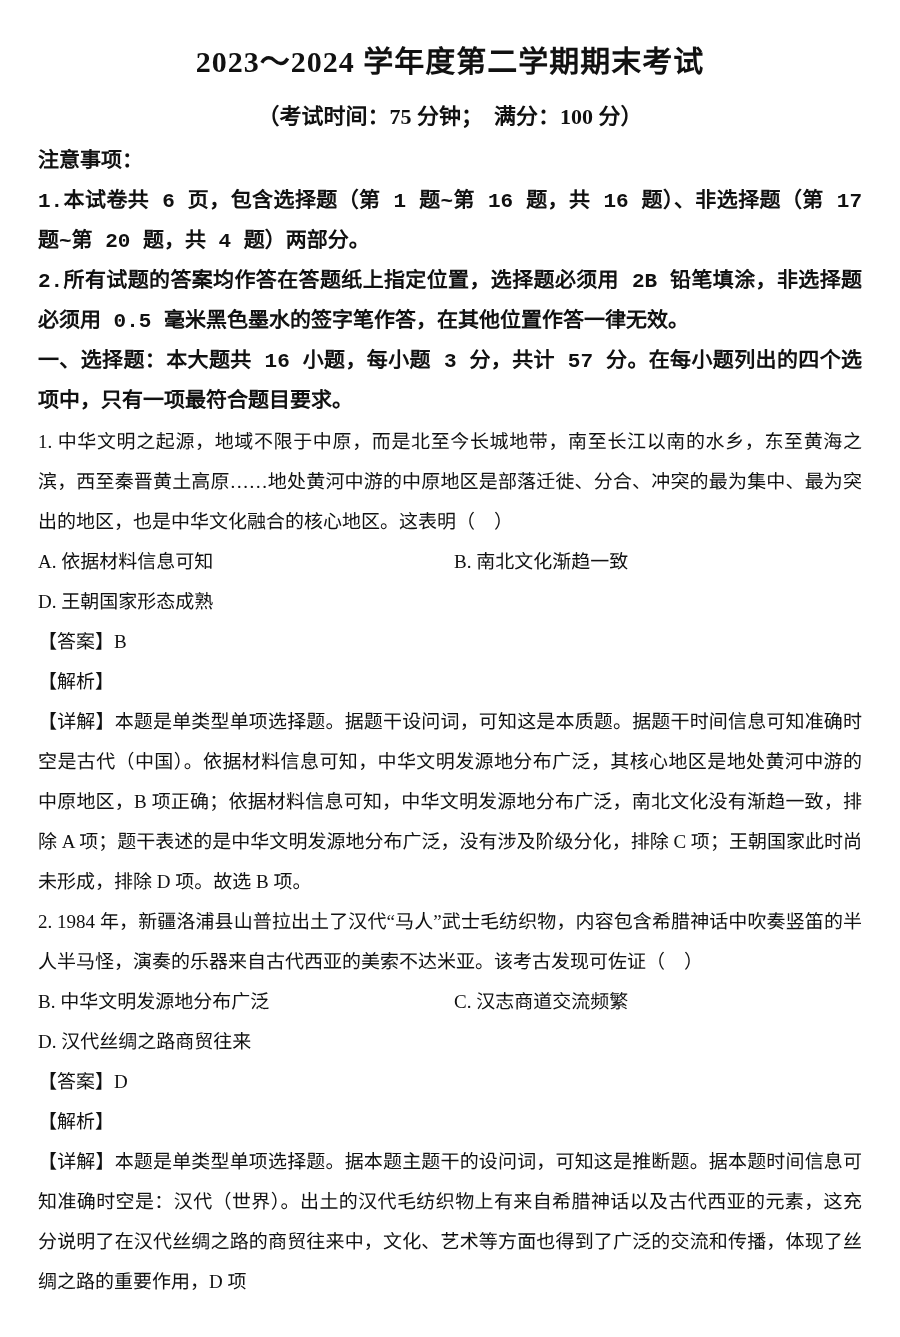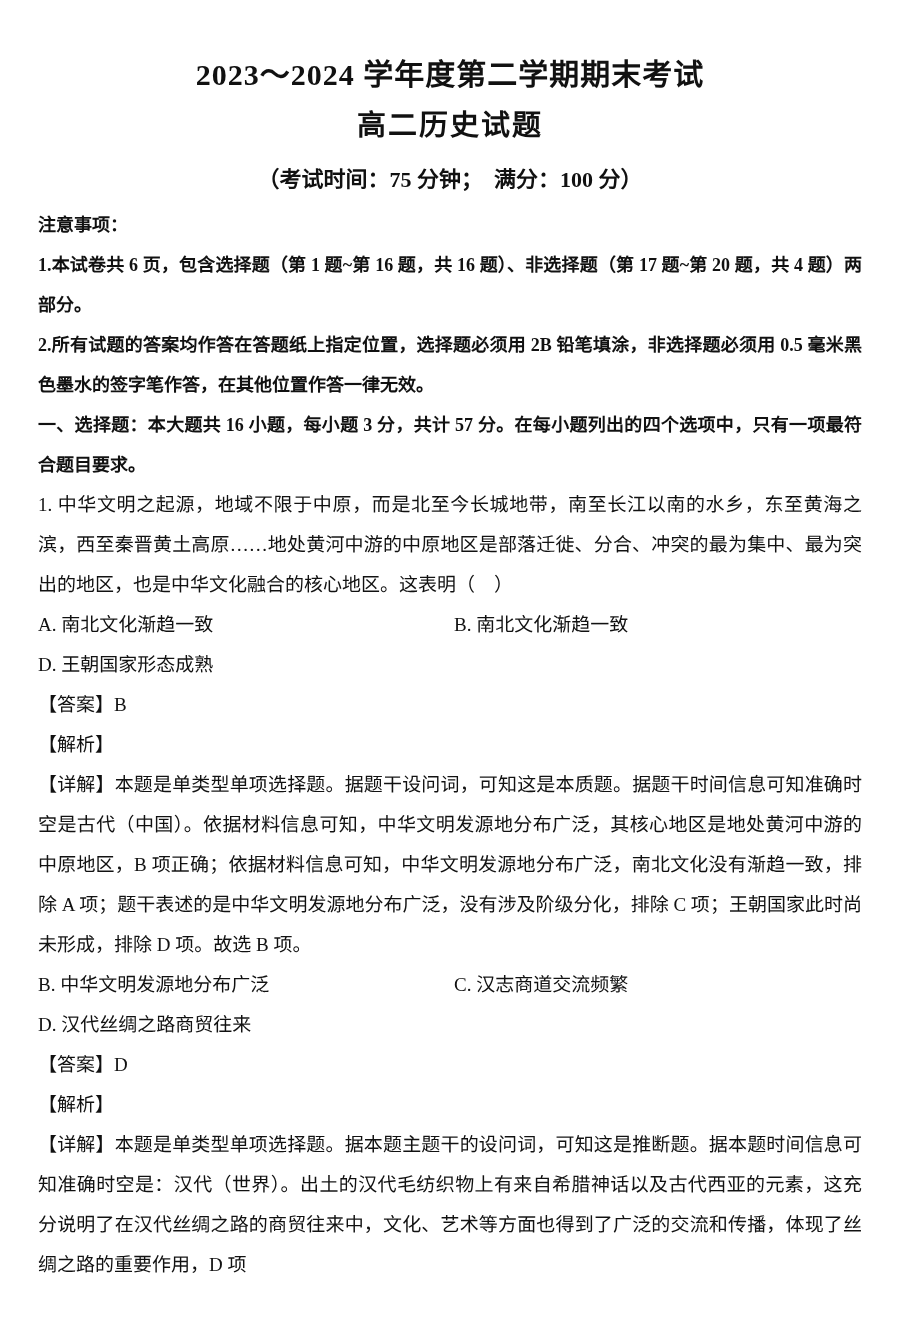--- a/index.html
+++ b/index.html
@@ -8,21 +8,21 @@
     width: 900px;
     height: 1337px;
     background: #ffffff;
     color: #111111;
     font-family: "Liberation Serif", "DejaVu Serif", serif;
     overflow: hidden;
   }
   .page {
     width: 900px;
     height: 1032px;
-    padding: 52px 38px 0 38px;
+    padding: 39px 38px 0 38px;
   }
   .title1 {
     font-size: 30px;
     font-weight: bold;
     line-height: 46px;
     text-align: center;
     margin: 0;
     letter-spacing: 1px;
   }
   .title2 {
@@ -34,25 +34,26 @@
     letter-spacing: 2px;
   }
   .exam-info {
     font-size: 22px;
     font-weight: bold;
     line-height: 35px;
     text-align: center;
     margin: 14px 0 8px 0;
   }
   .bold-line {
-    font-size: 18px;
+    font-size: 21px;
     font-weight: bold;
     line-height: 40px;
     margin: 0;
     text-align: justify;
+    font-family: Liberation Mono, monospace;
   }
   .stem, .detail, .ans-line {
     font-size: 19px;
     font-weight: normal;
     line-height: 40px;
     margin: 0;
     text-align: justify;
   }
   .options {
     display: grid;
@@ -62,42 +63,42 @@
   }
   .options span { display: block; }
   section { margin: 0; padding: 0; }
 </style>
 </head>
 <body>
 
 <div class="page">
 
   <h1 class="title1">2023～2024 学年度第二学期期末考试</h1>
-  <h2 class="title2">高二历史试题</h2>
   <p class="exam-info">（考试时间：75 分钟；　满分：100 分）</p>
 
   <p class="bold-line">注意事项：</p>
   <p class="bold-line">1.本试卷共 6 页，包含选择题（第 1 题~第 16 题，共 16 题）、非选择题（第 17 题~第 20 题，共 4 题）两部分。</p>
   <p class="bold-line">2.所有试题的答案均作答在答题纸上指定位置，选择题必须用 2B 铅笔填涂，非选择题必须用 0.5 毫米黑色墨水的签字笔作答，在其他位置作答一律无效。</p>
 
   <p class="bold-line">一、选择题：本大题共 16 小题，每小题 3 分，共计 57 分。在每小题列出的四个选项中，只有一项最符合题目要求。</p>
 
   <section>
     <p class="stem">1. 中华文明之起源，地域不限于中原，而是北至今长城地带，南至长江以南的水乡，东至黄海之滨，西至秦晋黄土高原……地处黄河中游的中原地区是部落迁徙、分合、冲突的最为集中、最为突出的地区，也是中华文化融合的核心地区。这表明（　）</p>
     <div class="options">
-      <span>A. 南北文化渐趋一致</span>
+      <span>A. 依据材料信息可知</span>
       <span>B. 南北文化渐趋一致</span>
       <span>D. 王朝国家形态成熟</span>
     </div>
     <p class="ans-line">【答案】B</p>
     <p class="ans-line">【解析】</p>
     <p class="detail">【详解】本题是单类型单项选择题。据题干设问词，可知这是本质题。据题干时间信息可知准确时空是古代（中国）。依据材料信息可知，中华文明发源地分布广泛，其核心地区是地处黄河中游的中原地区，B 项正确；依据材料信息可知，中华文明发源地分布广泛，南北文化没有渐趋一致，排除 A 项；题干表述的是中华文明发源地分布广泛，没有涉及阶级分化，排除 C 项；王朝国家此时尚未形成，排除 D 项。故选 B 项。</p>
   </section>
 
   <section>
+    <p class="stem">2. 1984 年，新疆洛浦县山普拉出土了汉代“马人”武士毛纺织物，内容包含希腊神话中吹奏竖笛的半人半马怪，演奏的乐器来自古代西亚的美索不达米亚。该考古发现可佐证（　）</p>
     <div class="options">
       <span>B. 中华文明发源地分布广泛</span>
       <span>C. 汉志商道交流频繁</span>
       <span>D. 汉代丝绸之路商贸往来</span>
     </div>
     <p class="ans-line">【答案】D</p>
     <p class="ans-line">【解析】</p>
     <p class="detail">【详解】本题是单类型单项选择题。据本题主题干的设问词，可知这是推断题。据本题时间信息可知准确时空是：汉代（世界）。出土的汉代毛纺织物上有来自希腊神话以及古代西亚的元素，这充分说明了在汉代丝绸之路的商贸往来中，文化、艺术等方面也得到了广泛的交流和传播，体现了丝绸之路的重要作用，D 项</p>
   </section>
 

